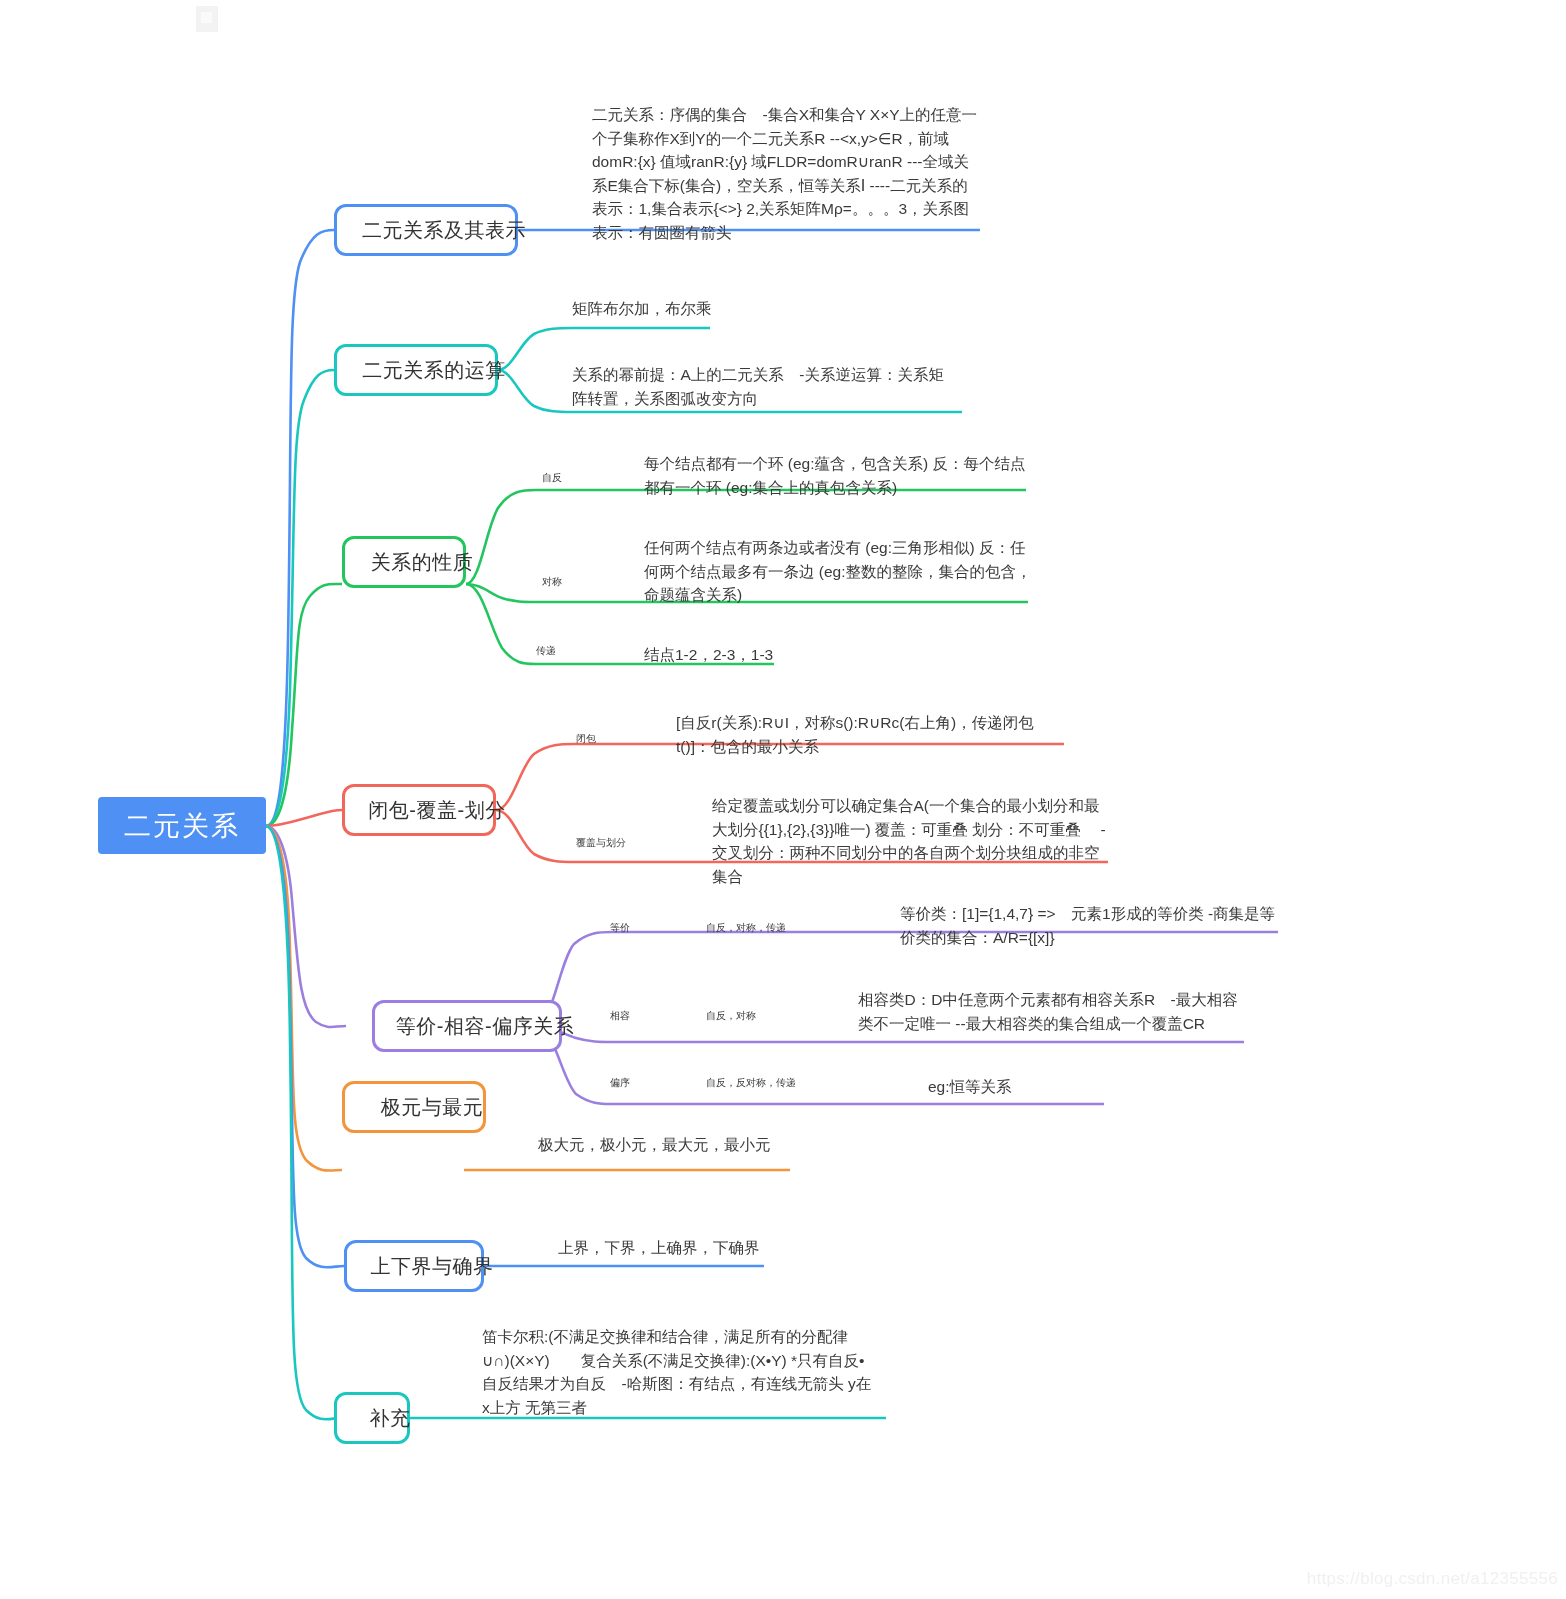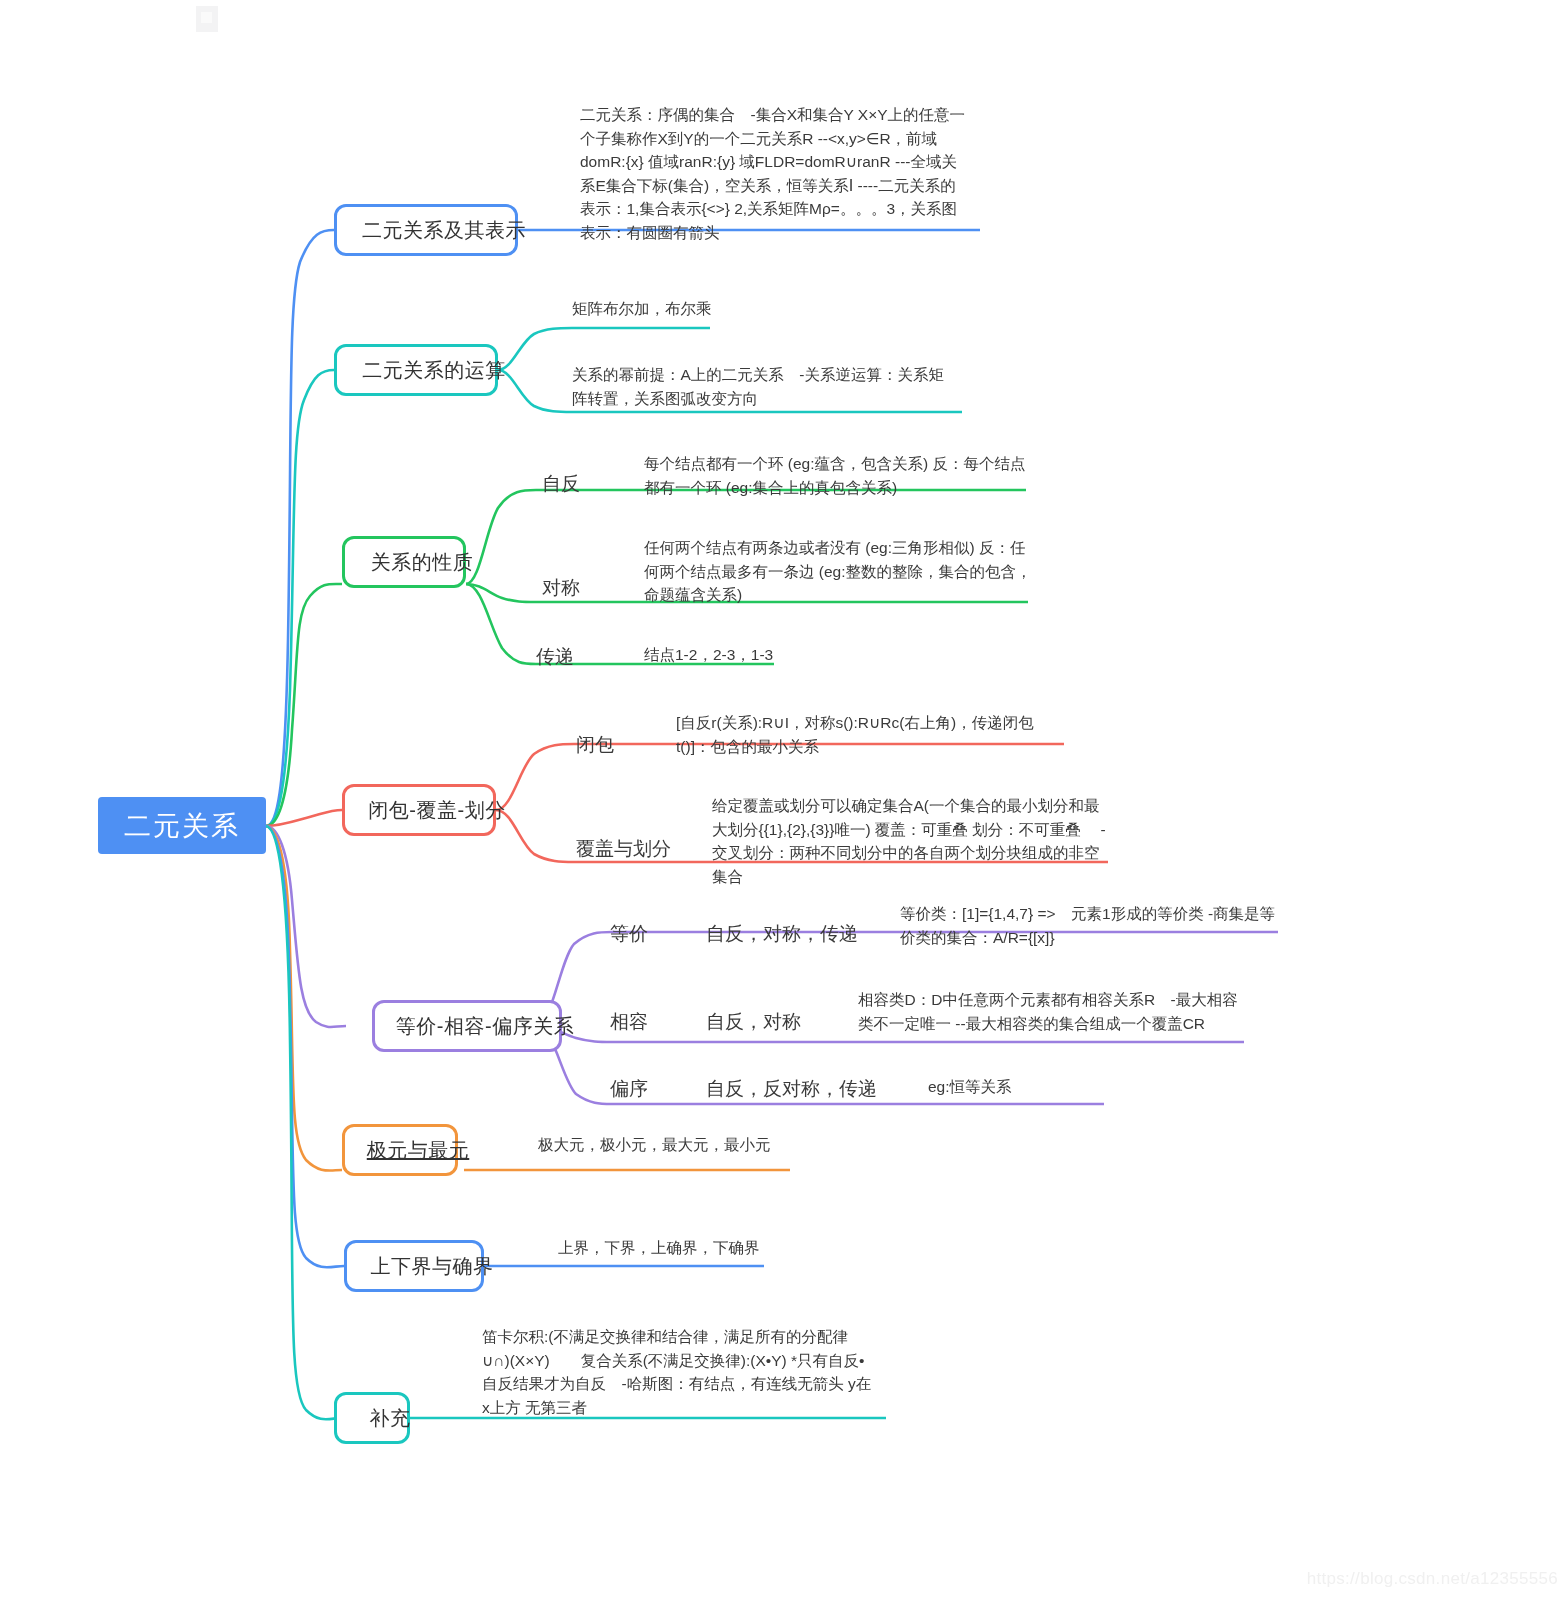--- a/index.html
+++ b/index.html
@@ -82,21 +82,21 @@
     border-radius: 12px;
     font-size: 20px;
     color: #333333;
     height: 52px;
     padding-left: 36px;
   }
 
   
   .leaf-label {
     position: absolute;
-    font-size: 19px;
+    font-size: 10px;
     color: #3a3a3a;
     line-height: 1.5;
     white-space: nowrap;
   }
   .leaf-text {
     position: absolute;
     font-size: 15.5px;
     color: #3a3a3a;
     line-height: 1.52;
   }
@@ -161,21 +161,21 @@
     <path d="M410 1418 L 886 1418" stroke="#1ac7bf" stroke-width="2.6"></path>
   </svg>
 
   <div class="node root-node">
     <span>二元关系</span>
   </div>
 
   <div class="node branch-node" style="left:334px; top:204px; width:184px; border-color:#4e90f3;">
     <span>二元关系及其表示</span>
   </div>
-  <div class="leaf-text" style="left:580px; top:103px; width:390px;">二元关系：序偶的集合　-集合X和集合Y X×Y上的任意一个子集称作X到Y的一个二元关系R  --&lt;x,y&gt;∈R，前域domR:{x} 值域ranR:{y} 域FLDR=domR∪ranR  ---全域关系E集合下标(集合)，空关系，恒等关系Ⅰ ----二元关系的表示：1,集合表示{&lt;&gt;} 2,关系矩阵Mρ=。。。3，关系图表示：有圆圈有箭头</div>
+  <div class="leaf-text" style="left:592px; top:103px; width:390px;">二元关系：序偶的集合　-集合X和集合Y X×Y上的任意一个子集称作X到Y的一个二元关系R  --&lt;x,y&gt;∈R，前域domR:{x} 值域ranR:{y} 域FLDR=domR∪ranR  ---全域关系E集合下标(集合)，空关系，恒等关系Ⅰ ----二元关系的表示：1,集合表示{&lt;&gt;} 2,关系矩阵Mρ=。。。3，关系图表示：有圆圈有箭头</div>
 
   <div class="node branch-node" style="left:334px; top:344px; width:164px; border-color:#1ac7bf;">
     <span>二元关系的运算</span>
   </div>
   <div class="leaf-text" style="left:572px; top:297px; width:390px;">矩阵布尔加，布尔乘</div>
   <div class="leaf-text" style="left:572px; top:363px; width:382px;">关系的幂前提：A上的二元关系　-关系逆运算：关系矩阵转置，关系图弧改变方向</div>
 
   <div class="node branch-node" style="left:342px; top:536px; width:124px; border-color:#23c55e;">
     <span>关系的性质</span>
   </div>
@@ -200,21 +200,21 @@
   <div class="leaf-label" style="left:610px; top:920px;">等价</div>
   <div class="leaf-label" style="left:706px; top:920px;">自反，对称，传递</div>
   <div class="leaf-text" style="left:900px; top:902px; width:380px;">等价类：[1]={1,4,7} =&gt;　元素1形成的等价类 -商集是等价类的集合：A/R={[x]}</div>
   <div class="leaf-label" style="left:610px; top:1008px;">相容</div>
   <div class="leaf-label" style="left:706px; top:1008px;">自反，对称</div>
   <div class="leaf-text" style="left:858px; top:988px; width:388px;">相容类D：D中任意两个元素都有相容关系R　-最大相容类不一定唯一 --最大相容类的集合组成一个覆盖CR</div>
   <div class="leaf-label" style="left:610px; top:1075px;">偏序</div>
   <div class="leaf-label" style="left:706px; top:1075px;">自反，反对称，传递</div>
   <div class="leaf-text" style="left:928px; top:1075px; width:200px;">eg:恒等关系</div>
 
-  <div class="node branch-node" style="left:342px; top:1124px; width:116px; border-color:#f2953c;text-decoration:underline;">
+  <div class="node branch-node" style="left:342px; top:1081px; width:144px; border-color:#f2953c;">
     <span>极元与最元</span>
   </div>
   <div class="leaf-text" style="left:538px; top:1133px; width:330px;">极大元，极小元，最大元，最小元</div>
 
   <div class="node branch-node" style="left:344px; top:1240px; width:140px; border-color:#4e90f3;">
     <span>上下界与确界</span>
   </div>
   <div class="leaf-text" style="left:558px; top:1236px; width:320px;">上界，下界，上确界，下确界</div>
 
   <div class="node branch-node" style="left:334px; top:1392px; width:76px; border-color:#1ac7bf;">

